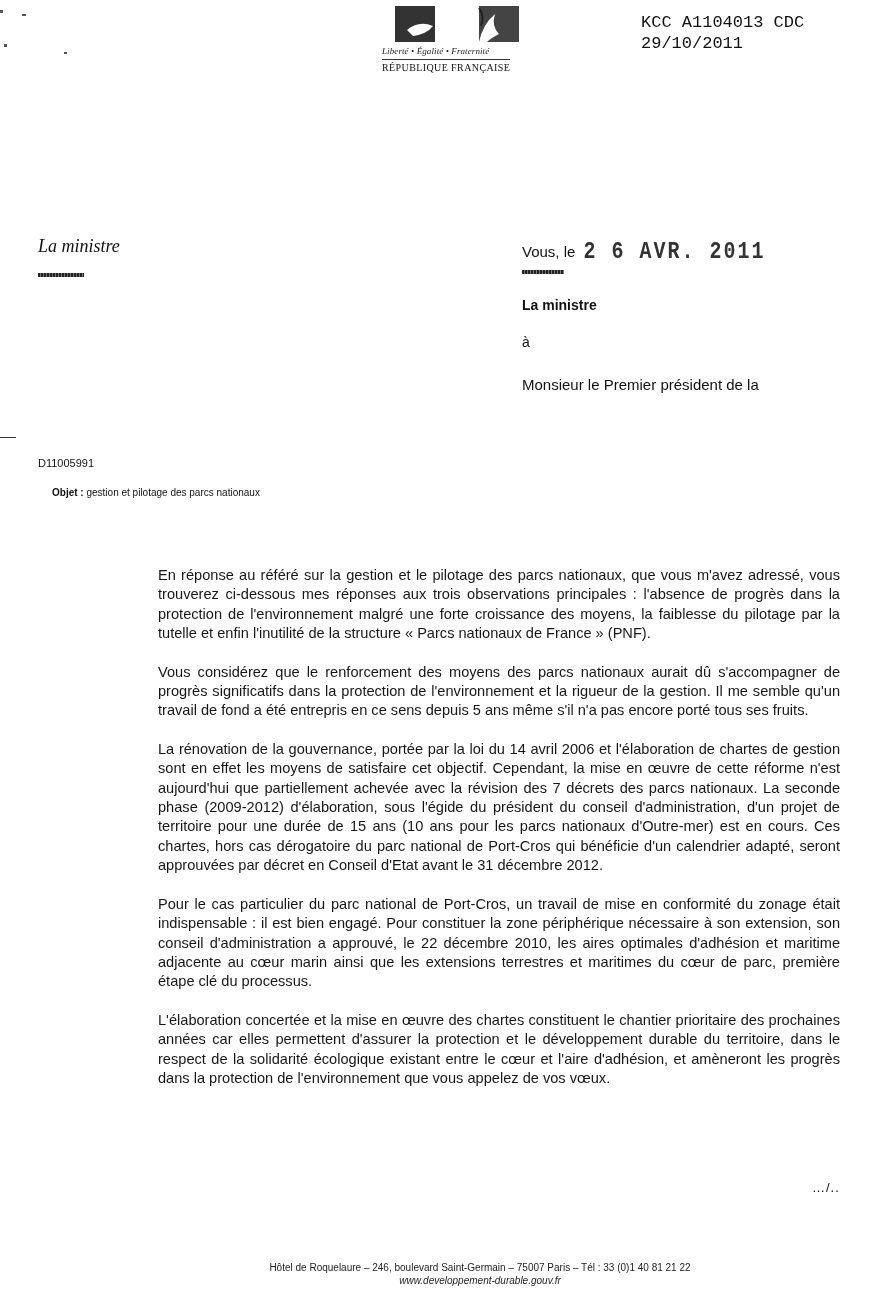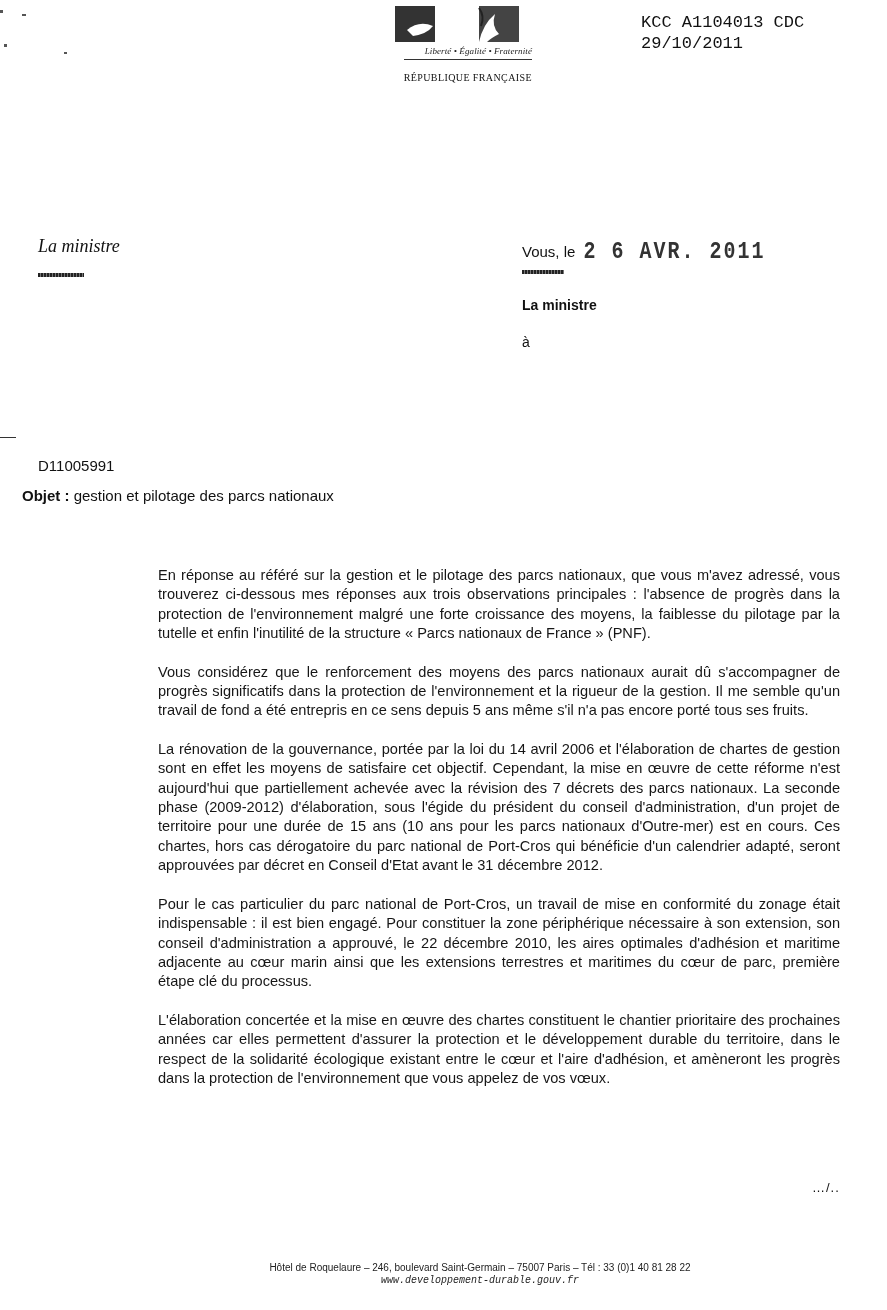--- a/index.html
+++ b/index.html
@@ -2,25 +2,25 @@
 <html><head>
 <meta charset="utf-8">
 <style>
   html, body { margin: 0; padding: 0; background: #ffffff; }
   body { width: 887px; height: 1310px; position: relative; overflow: hidden; color: #111; }
   .abs { position: absolute; }
   .sans { font-family: "Liberation Sans", sans-serif; }
   .mono { font-family: "Liberation Mono", monospace; }
 
   
-  #logo { left: 382px; top: 4px; width: 150px; height: 76px; text-align: right; }
+  #logo { left: 382px; top: 4px; width: 150px; height: 76px; text-align: left; }
   #logo .flag { width: 140px; height: 40px; margin: 0 auto; position: relative; }
   #logo .flag svg { display: block; }
   #logo .motto { font-family: "Liberation Serif", serif; font-style: italic; font-size: 9px; color: #222; margin-top: 2px; letter-spacing: 0.1px; }
-  #logo .rep { font-family: "Liberation Serif", serif; font-size: 10px; letter-spacing: 0.4px; margin-top: 3px; color: #111; border-top: 1px solid #333; padding-top: 12px; display: inline-block; }
+  #logo .rep { font-family: "Liberation Serif", serif; font-size: 10px; letter-spacing: 0.4px; margin-top: 3px; color: #111; border-top: 1px solid #333; padding-top: 2px; display: inline-block; }
 
   
   #ref { left: 641px; top: 12px; font-size: 17px; line-height: 21px; color: #111; }
 
   
   #ministry { left: 160px; top: 116px; width: 600px; text-align: center; font-family: "Liberation Serif", serif; font-size: 15.5px; line-height: 20px; letter-spacing: 0.3px; color: #222; }
 
   
   #left-sig { left: 38px; top: 236px; font-family: "Liberation Serif", serif; font-style: italic; font-size: 18px; }
   .redact { background: repeating-linear-gradient(90deg, #222 0 2px, #777 2px 3px); height: 4px; }
@@ -28,33 +28,33 @@
 
   
   #place-date { left: 522px; top: 240px; font-size: 15px; }
   #place-date .stamp { font-family: "Liberation Mono", monospace; font-weight: bold; font-size: 20px; letter-spacing: 2px; color: #333; margin-left: 4px; transform: scaleY(1.2); display: inline-block; }
   #redact-right { left: 522px; top: 270px; width: 42px; }
   #to-title { left: 522px; top: 297px; font-size: 14px; font-weight: bold; }
   #to-a { left: 522px; top: 334px; font-size: 14px; }
   #recipient { left: 522px; top: 375px; font-size: 15px; line-height: 20px; }
 
   
-  #docref { left: 38px; top: 457px; font-size: 15px; }
-  #subject { left: 22px; top: 487px; font-size: 15px; }
+  #docref { left: 38px; top: 457px; font-size: 11px; }
+  #subject { left: 52px; top: 487px; font-size: 10px; }
   #subject b { font-weight: bold; }
 
   
   #body { left: 158px; top: 566px; width: 682px; }
   #body p { margin: 0 0 19px 0; font-family: Liberation Sans, sans-serif; font-size: 14.6px; line-height: 19.4px; text-align: justify; color: #161616; }
 
   #cont { left: 812px; top: 1180px; font-size: 13px; letter-spacing: 1px; }
 
   
   #footer { left: 200px; top: 1261px; width: 560px; text-align: center; font-size: 10px; line-height: 13px; color: #222; }
-  #footer .url { font-style: italic; font-family: Liberation Mono, monospace; }
+  #footer .url { font-style: italic; }
 
   
   .speck { position: absolute; background: #555; }
   #margin-mark { left: 0; top: 437px; width: 16px; height: 1px; background: #333; }
 </style>
 </head>
 <body>
 
 <div class="speck" style="left:0;top:10px;width:3px;height:3px;"></div>
 <div class="speck" style="left:22px;top:14px;width:4px;height:2px;"></div>
@@ -90,34 +90,35 @@
 
 <div id="place-date" class="abs sans">
   <span>Vous, le</span>
   <span class="stamp">2 6 AVR. 2011</span>
 </div>
 <div id="redact-right" class="abs redact"></div>
 
 <div id="to-title" class="abs sans">La ministre</div>
 <div id="to-a" class="abs sans">à</div>
 <div id="recipient" class="abs sans">
+  <div>Monsieur le Premier président de la</div>
 </div>
 
 <div id="docref" class="abs sans">D11005991</div>
 <div id="subject" class="abs sans">
   <b>Objet :</b>
   <span>gestion et pilotage des parcs nationaux</span>
 </div>
 
 <div id="body" class="abs">
   <p>En réponse au référé sur la gestion et le pilotage des parcs nationaux, que vous m'avez adressé, vous trouverez ci-dessous mes réponses aux trois observations principales : l'absence de progrès dans la protection de l'environnement malgré une forte croissance des moyens, la faiblesse du pilotage par la tutelle et enfin l'inutilité de la structure « Parcs nationaux de France » (PNF).</p>
   <p>Vous considérez que le renforcement des moyens des parcs nationaux aurait dû s'accompagner de progrès significatifs dans la protection de l'environnement et la rigueur de la gestion. Il me semble qu'un travail de fond a été entrepris en ce sens depuis 5 ans même s'il n'a pas encore porté tous ses fruits.</p>
   <p>La rénovation de la gouvernance, portée par la loi du 14 avril 2006 et l'élaboration de chartes de gestion sont en effet les moyens de satisfaire cet objectif. Cependant, la mise en œuvre de cette réforme n'est aujourd'hui que partiellement achevée avec la révision des 7 décrets des parcs nationaux. La seconde phase (2009-2012) d'élaboration, sous l'égide du président du conseil d'administration, d'un projet de territoire pour une durée de 15 ans (10 ans pour les parcs nationaux d'Outre-mer) est en cours. Ces chartes, hors cas dérogatoire du parc national de Port-Cros qui bénéficie d'un calendrier adapté, seront approuvées par décret en Conseil d'Etat avant le 31 décembre 2012.</p>
   <p>Pour le cas particulier du parc national de Port-Cros, un travail de mise en conformité du zonage était indispensable : il est bien engagé. Pour constituer la zone périphérique nécessaire à son extension, son conseil d'administration a approuvé, le 22 décembre 2010, les aires optimales d'adhésion et maritime adjacente au cœur marin ainsi que les extensions terrestres et maritimes du cœur de parc, première étape clé du processus.</p>
   <p>L'élaboration concertée et la mise en œuvre des chartes constituent le chantier prioritaire des prochaines années car elles permettent d'assurer la protection et le développement durable du territoire, dans le respect de la solidarité écologique existant entre le cœur et l'aire d'adhésion, et amèneront les progrès dans la protection de l'environnement que vous appelez de vos vœux.</p>
 </div>
 
 <div id="cont" class="abs sans">…/..</div>
 
 <div id="footer" class="abs sans">
-  <div>Hôtel de Roquelaure – 246, boulevard Saint-Germain – 75007 Paris – Tél : 33 (0)1 40 81 28 22</div>
+  <div>Hôtel de Roquelaure – 246, boulevard Saint-Germain – 75007 Paris – Tél : 33 (0)1 40 81 21 22</div>
   <div class="url">www.developpement-durable.gouv.fr</div>
 </div>
 
 </body></html>

